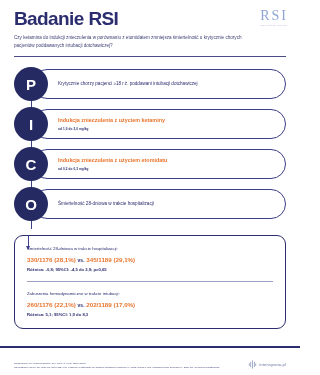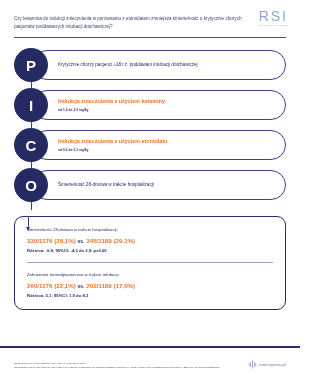--- a/index.html
+++ b/index.html
@@ -13,21 +13,21 @@
   }
   .page{width:300px;height:375px;position:relative;box-sizing:border-box;}
 
   
   .header{padding:9px 14px 0 14px;position:relative;}
   .title{
     font-size:19px;font-weight:bold;letter-spacing:-0.6px;
     color:#2b2d6e;line-height:1;margin:0;
   }
   .brand{
-    position:absolute;right:12px;top:9px;text-align:left;
+    position:absolute;right:12px;top:9px;text-align:left;font-family:Liberation Serif, serif;
   }
   .brand-mark{
     font-size:14px;letter-spacing:2px;color:#8fa6d4;font-weight:400;line-height:1;
   }
   .brand-sub{
     font-size:2.1px;letter-spacing:0.2px;color:#9aa9cc;line-height:1.3;margin-top:1px;
     white-space:nowrap;
   }
   .subtitle{
     margin-top:6px;font-size:4.6px;line-height:1.75;color:#3a3f74;
@@ -96,20 +96,21 @@
   .foot-logo{display:flex;align-items:center;gap:2.5px;}
   .foot-logo-mark{width:9px;height:9px;flex:0 0 auto;}
   .foot-logo-text{font-size:4.2px;color:#6c7aa8;letter-spacing:.1px;}
 </style>
 </head>
 <body>
 
 <div class="page">
 
   <div class="header">
+    <h1 class="title">Badanie RSI</h1>
     <div class="brand">
       <div class="brand-mark">RSI</div>
       <div class="brand-sub">Rapid Sequence Induction</div>
     </div>
     <div class="subtitle">Czy ketamina do indukcji znieczulenia w porównaniu z etomidatem zmniejsza śmiertelność u krytycznie chorych pacjentów poddawanych intubacji dotchawiczej?</div>
   </div>
   <div class="rule"></div>
 
   <div class="pico">
 

